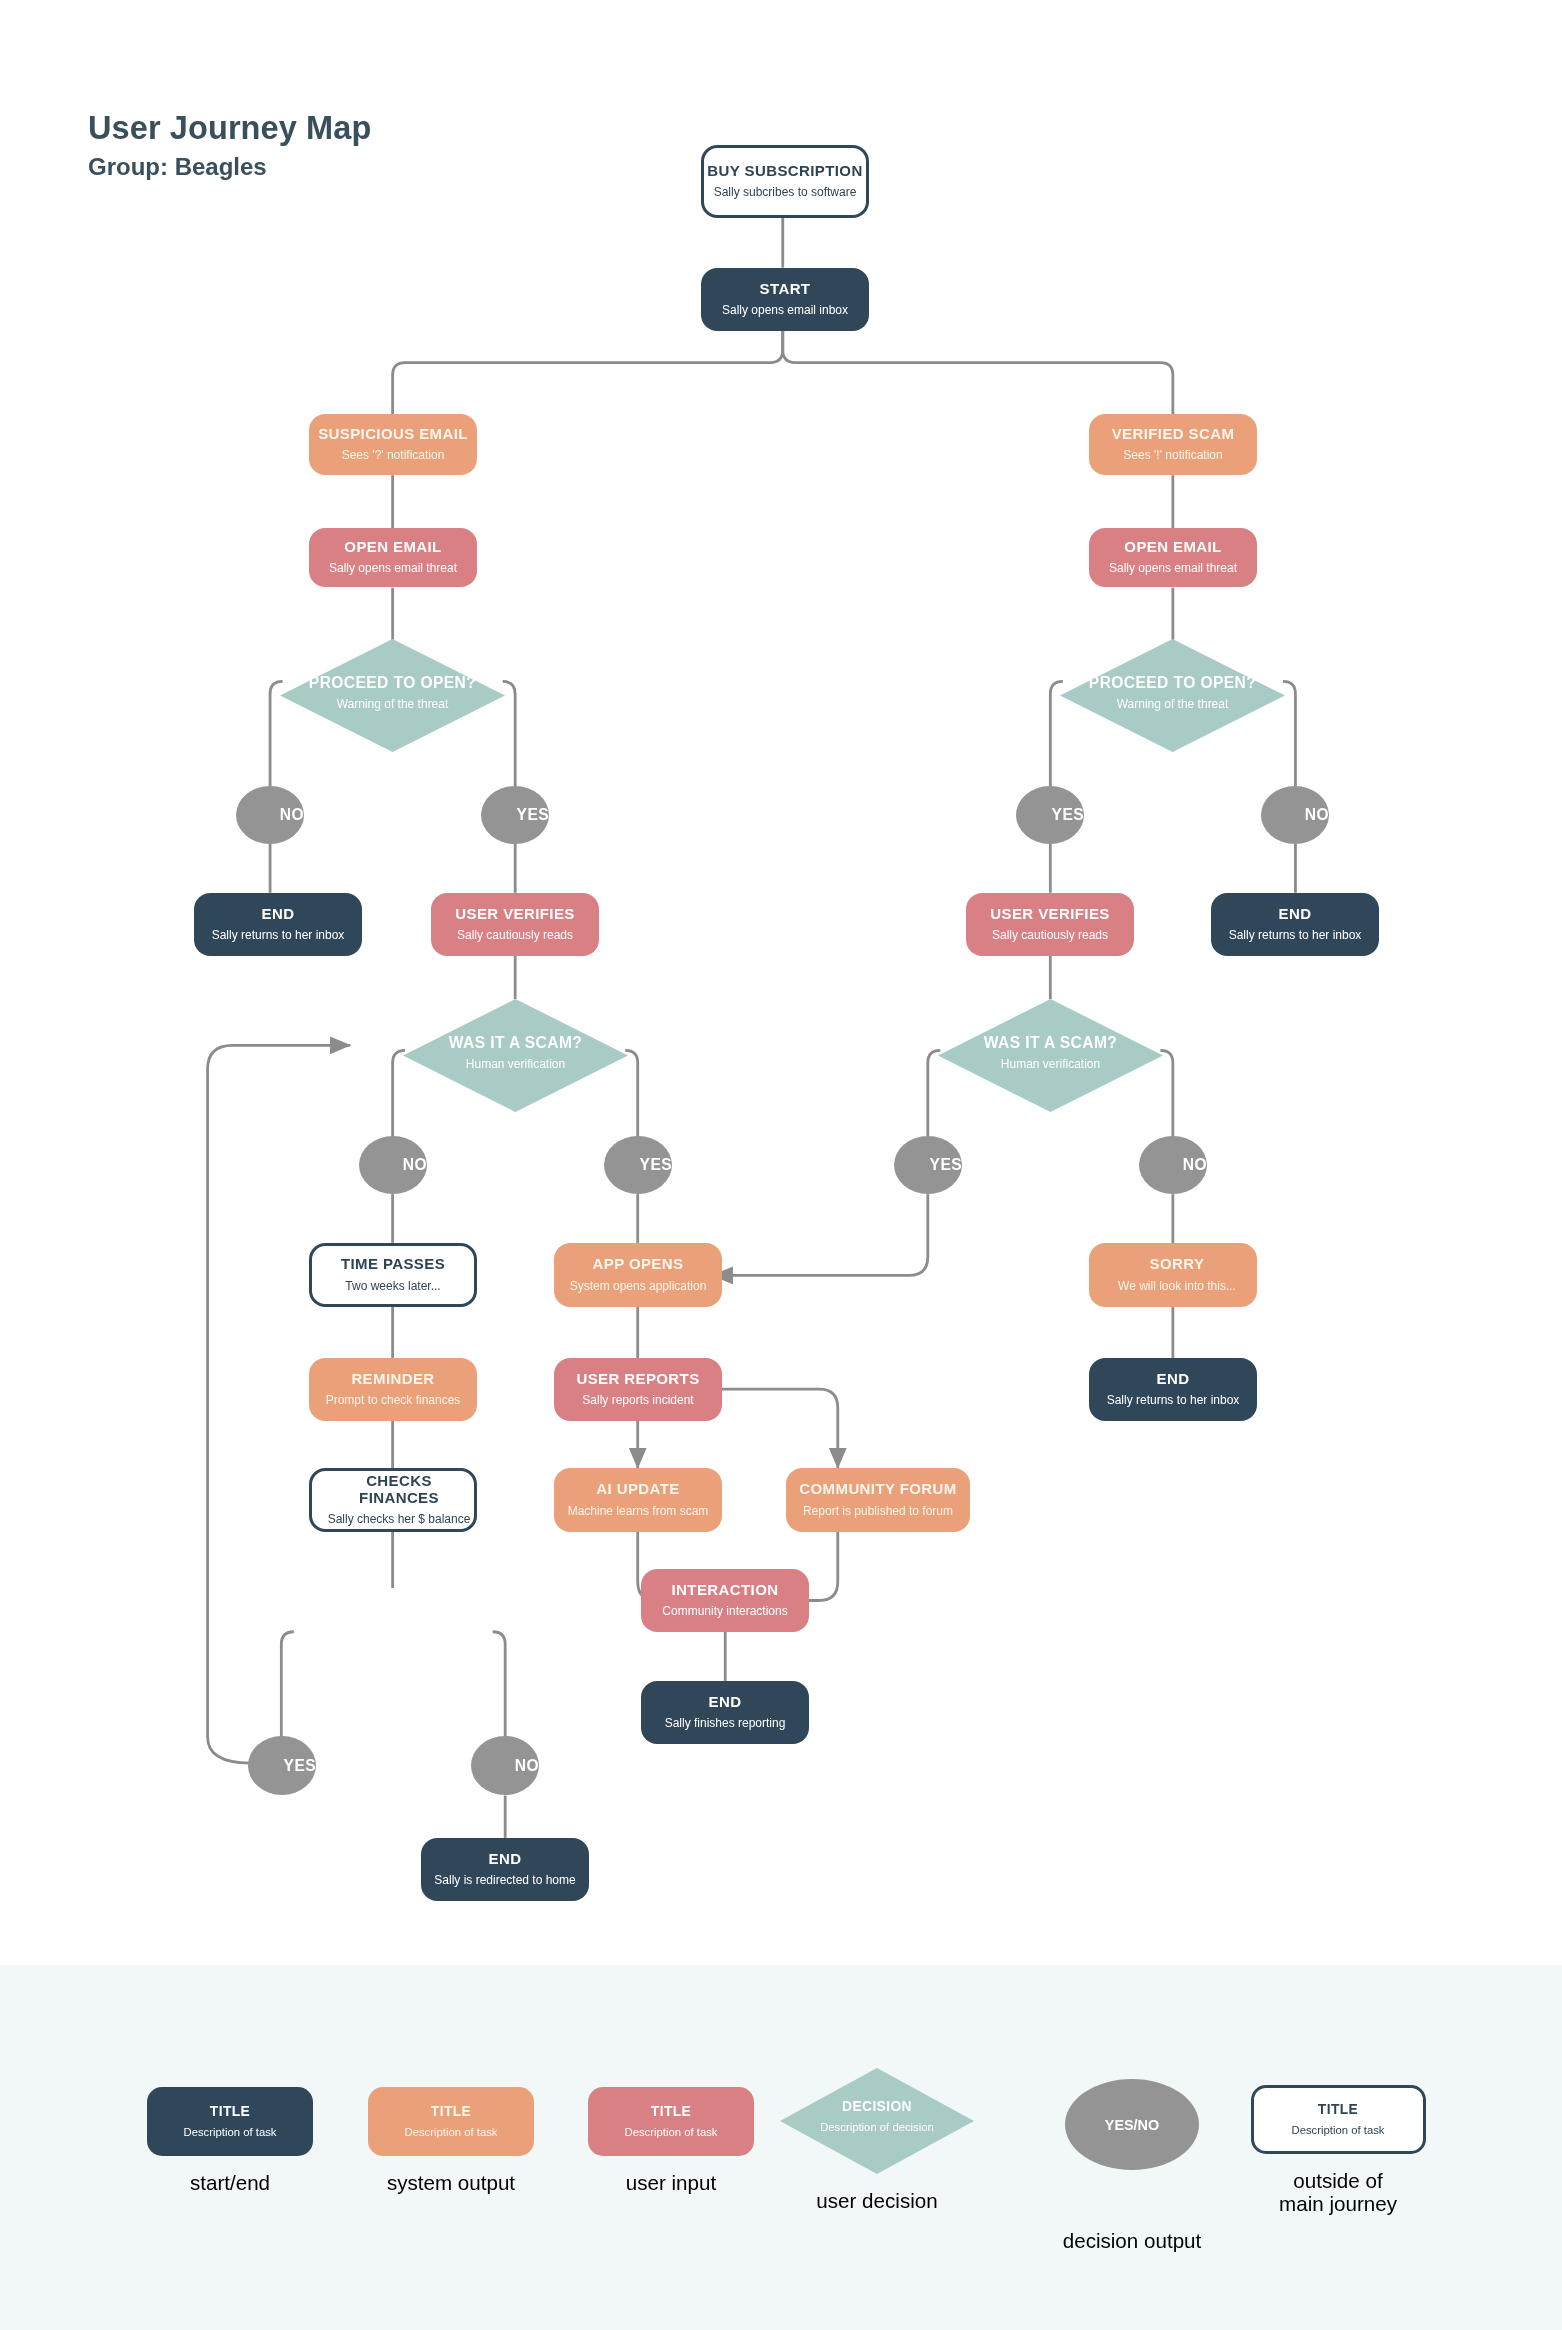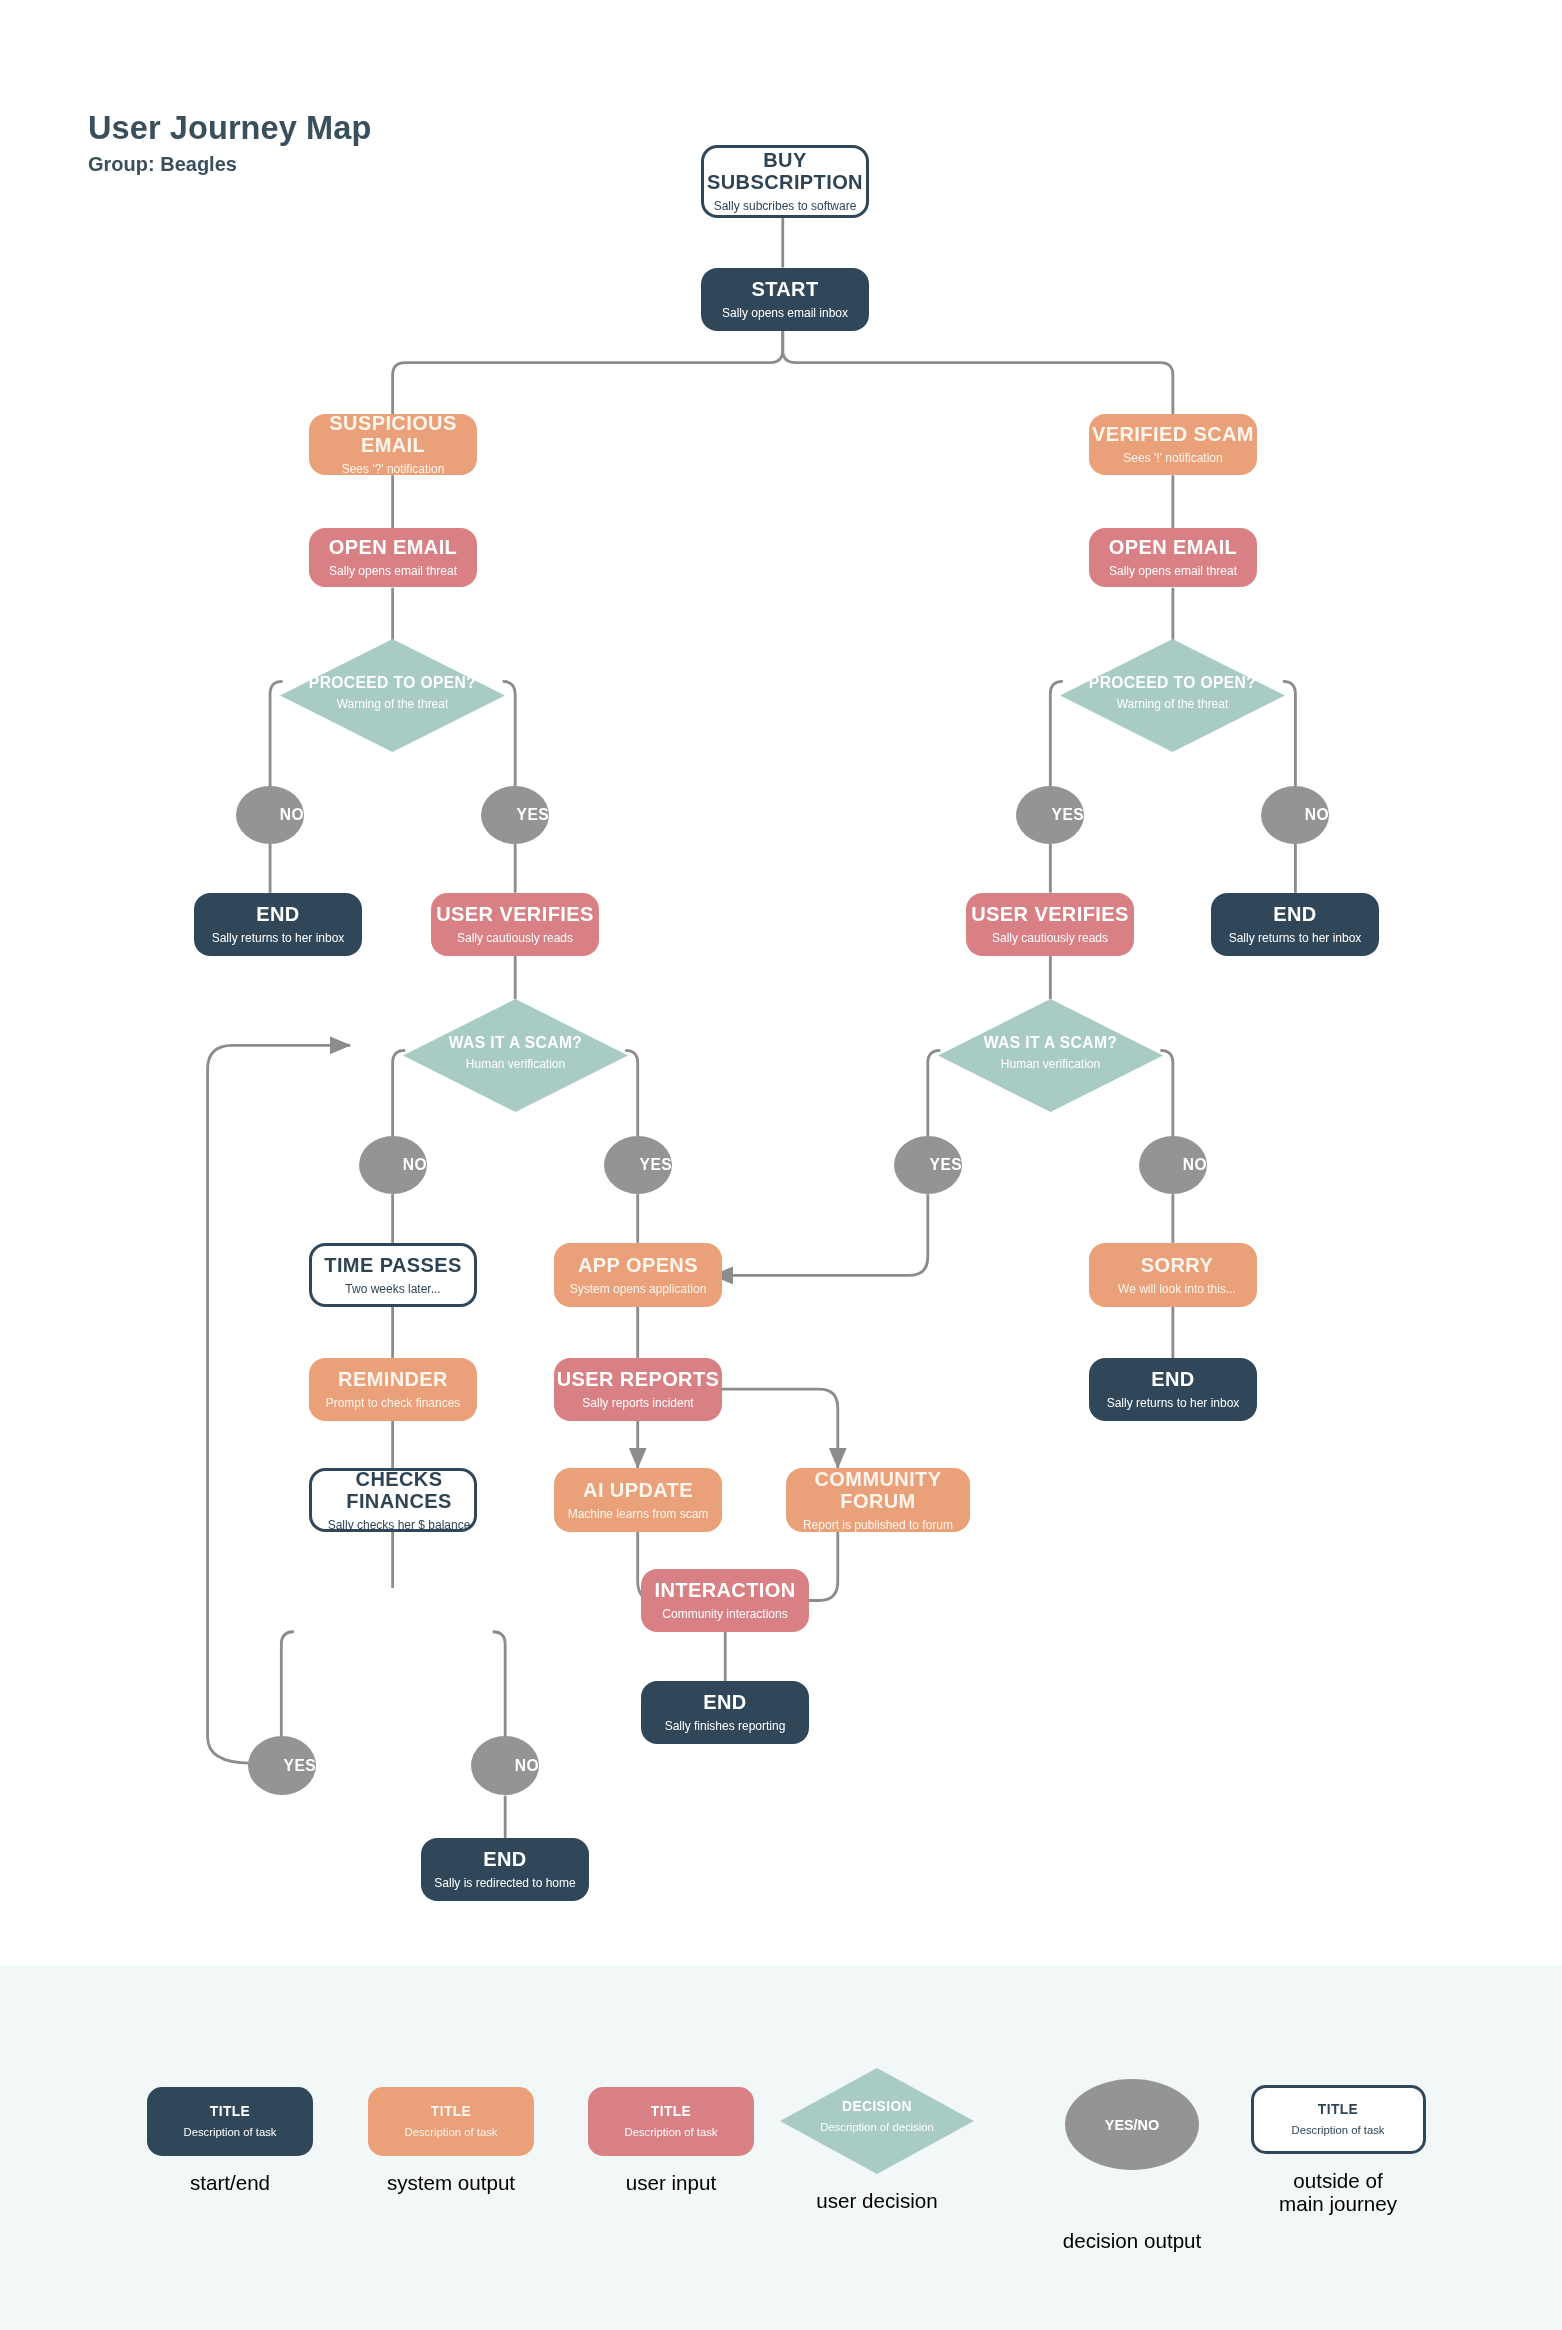--- a/index.html
+++ b/index.html
@@ -2,35 +2,35 @@
 <html style="font-size:10px"><head>
 <meta charset="utf-8">
 <style>
   html,body{margin:0;padding:0;background:#ffffff;}
   body{font-family:"Liberation Sans",sans-serif;}
   #page{position:relative;width:1563px;height:2330px;background:#ffffff;overflow:hidden;}
 
   
   #header{position:absolute;left:88px;top:111px;}
   #title{font-size:32.5px;font-weight:bold;color:#3a4f5c;letter-spacing:0.1px;line-height:1.05;}
-  #subtitle{font-size:20px;font-weight:bold;color:#3a4f5c;margin-top:8.8px;line-height:1.05;}
+  #subtitle{font-size:24px;font-weight:bold;color:#3a4f5c;margin-top:8.8px;line-height:1.05;}
 
   
   #flow{position:absolute;left:0;top:0;width:1563px;height:1965px;}
   #wires{position:absolute;left:0;top:0;width:1563px;height:1965px;}
 
   
   .node{position:absolute;box-sizing:border-box;display:flex;flex-direction:column;
         align-items:center;justify-content:center;text-align:center;}
   .n-title{font-weight:bold;letter-spacing:0.4px;line-height:1.1;}
   .n-desc{line-height:1.15;margin-top:7px;}
 
   
   .rect{border-radius:16.3px;}
-  .rect .n-title{font-size:20px;}
+  .rect .n-title{font-size:15px;}
   .rect .n-desc{font-size:12px;}
 
   .dark{background:#30475a;color:#ffffff;}
   .orange{background:#eaa078;color:#fdf6ee;}
   .red{background:#d98085;color:#ffffff;}
   .outline{background:#ffffff;border:3.1px solid #30475a;color:#30475a;}
   .outline .n-title{color:#2e4455;}
   .outline .n-desc{color:#2e4455;}
 
   

